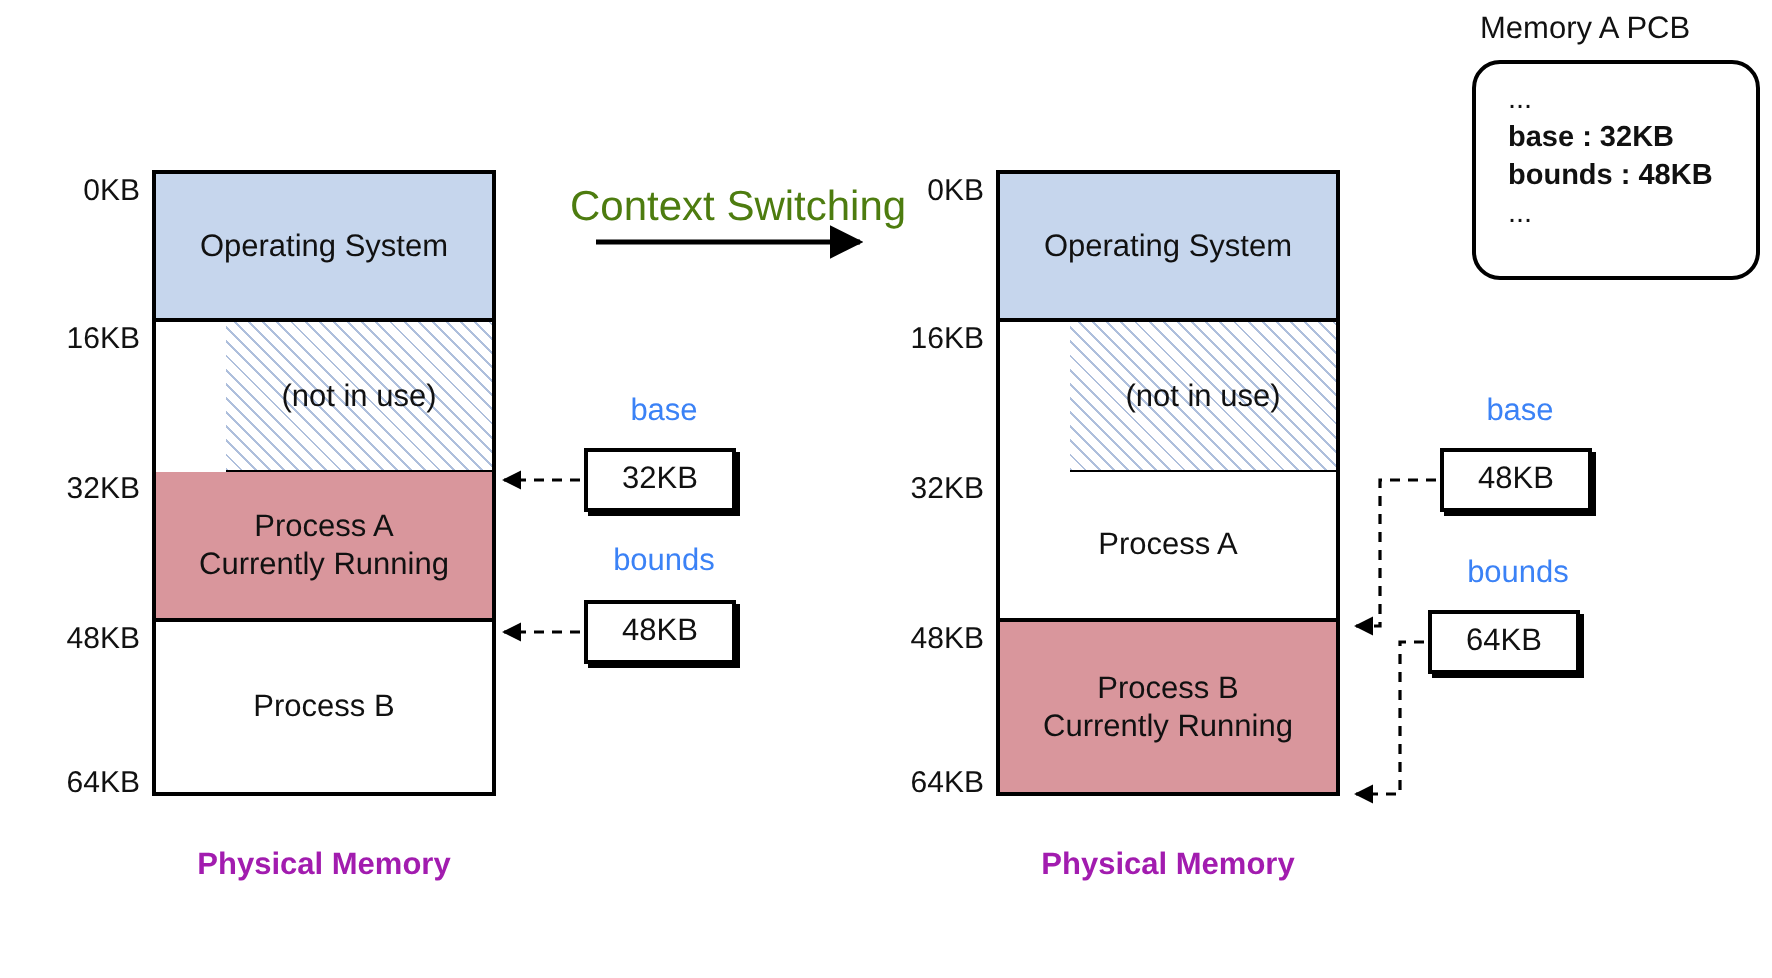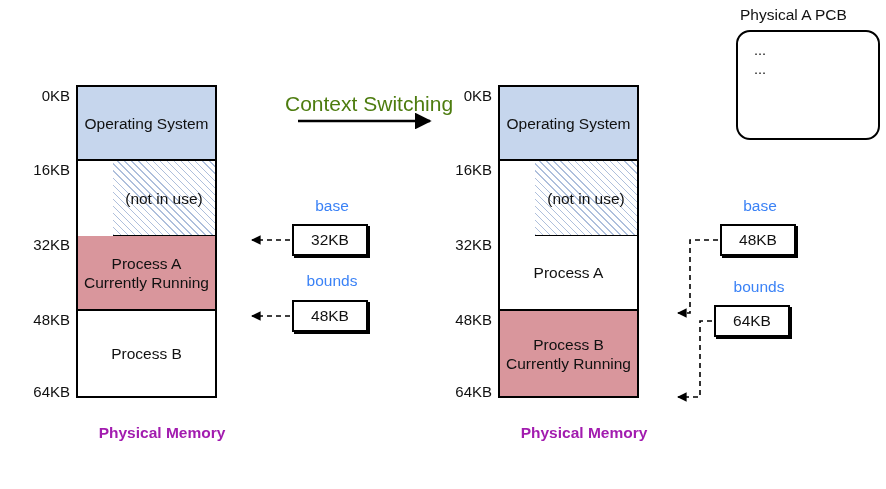--- a/index.html
+++ b/index.html
@@ -18,21 +18,21 @@
   #stage {
     position: absolute;
     left: 0; top: 0;
     width: 886px;
     height: 489px;
   }
 
   
   .mem-box {
     position: absolute;
-    width: 141px;
+    width: 172px;
     border: 2px solid #000;
     box-sizing: border-box;
   }
   .seg {
     position: relative;
     box-sizing: border-box;
     display: flex;
     flex-direction: column;
     align-items: center;
     justify-content: center;
@@ -214,23 +214,25 @@
   <div class="reg-label" style="left:720px; top:197px; width:80px;">base</div>
   <div class="reg-box" style="left:720px; top:224px; width:76px; height:32px;">
     <span>48KB</span>
   </div>
 
   <div class="reg-label" style="left:714px; top:278px; width:90px;">bounds</div>
   <div class="reg-box" style="left:714px; top:305px; width:76px; height:32px;">
     <span>64KB</span>
   </div>
 
-  <div class="pcb-title" style="left:740px; top:6px;">Physical A PCB</div>
+  <div class="pcb-title" style="left:740px; top:6px;">Memory A PCB</div>
   <div class="pcb-box" style="left:736px; top:30px; width:144px; height:110px;">
     <div class="pcb-line">...</div>
+    <div class="pcb-line bold">base : 32KB</div>
+    <div class="pcb-line bold">bounds : 48KB</div>
     <div class="pcb-line">...</div>
   </div>
 
   <svg class="overlay" viewBox="0 0 886 489">
     <defs>
       <marker id="arrowSolid" viewBox="0 0 10 10" refX="9" refY="5" markerWidth="7" markerHeight="7" orient="auto-start-reverse">
         <path d="M 0 0 L 10 5 L 0 10 z" fill="#000"></path>
       </marker>
       <marker id="arrowDash" viewBox="0 0 10 10" refX="9" refY="5" markerWidth="6" markerHeight="6" orient="auto-start-reverse">
         <path d="M 0 0 L 10 5 L 0 10 z" fill="#000"></path>

